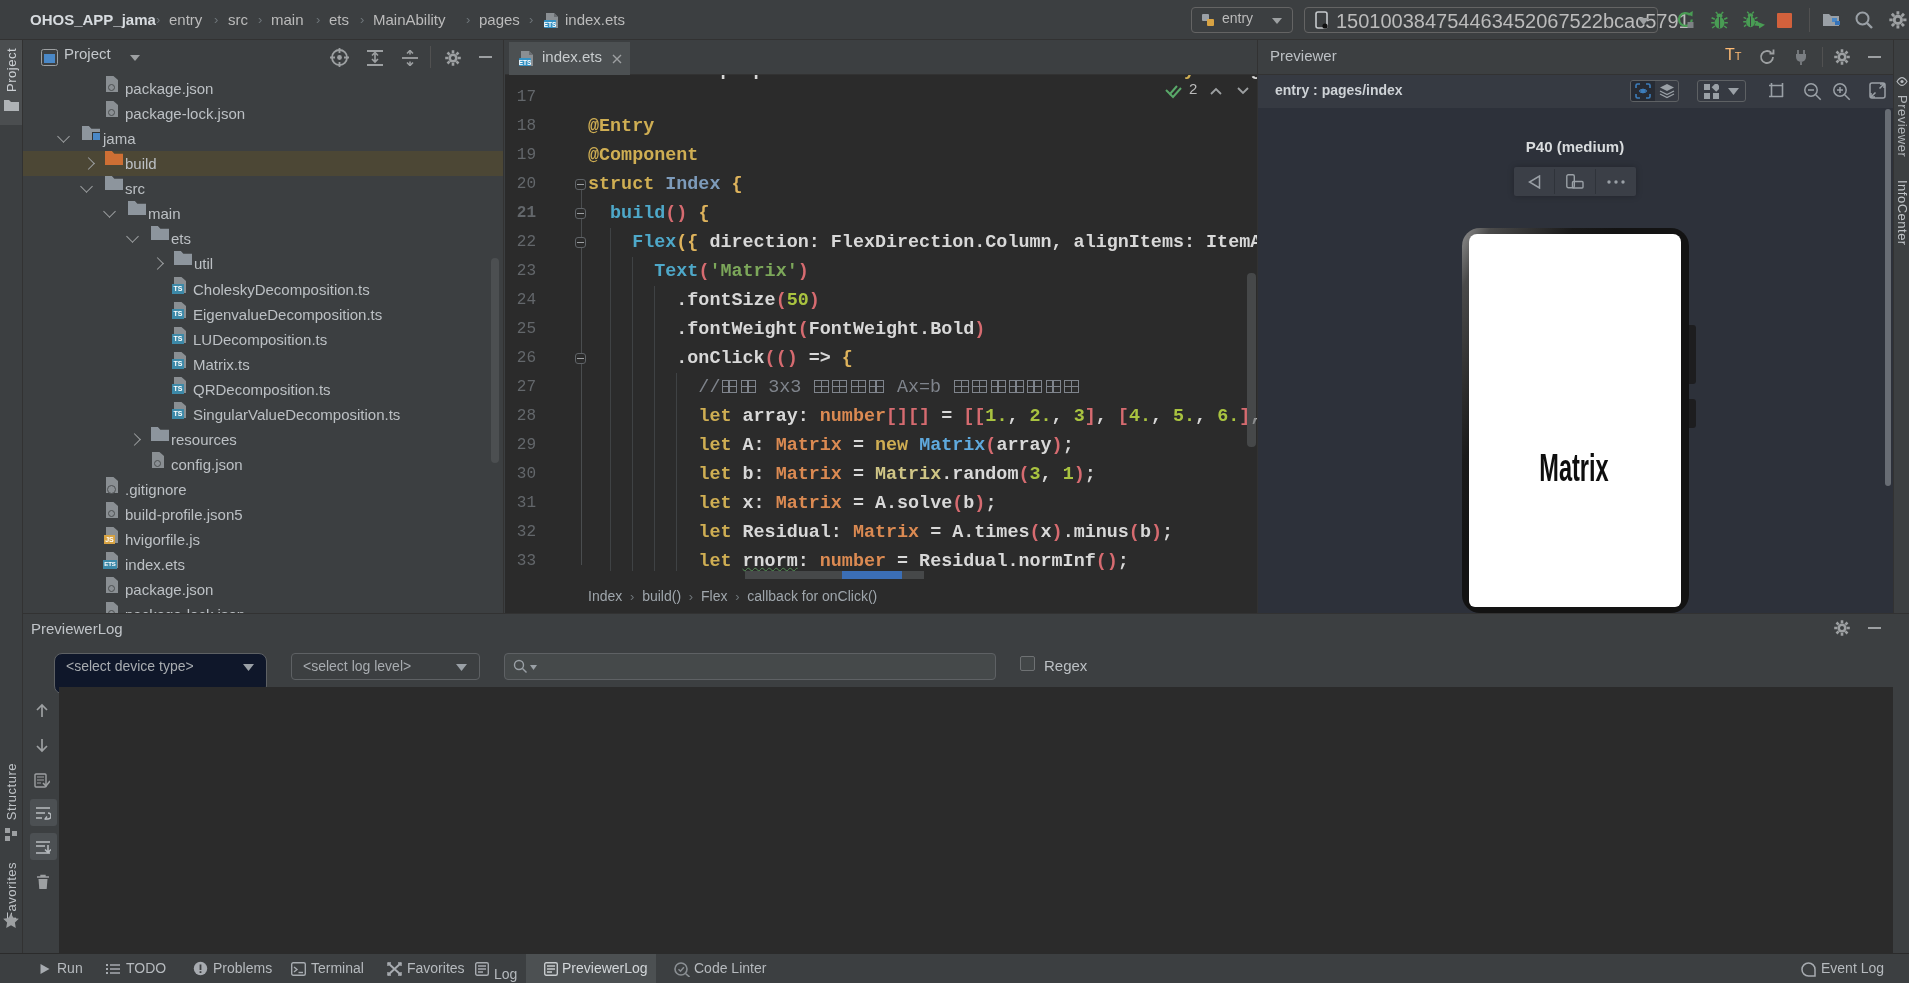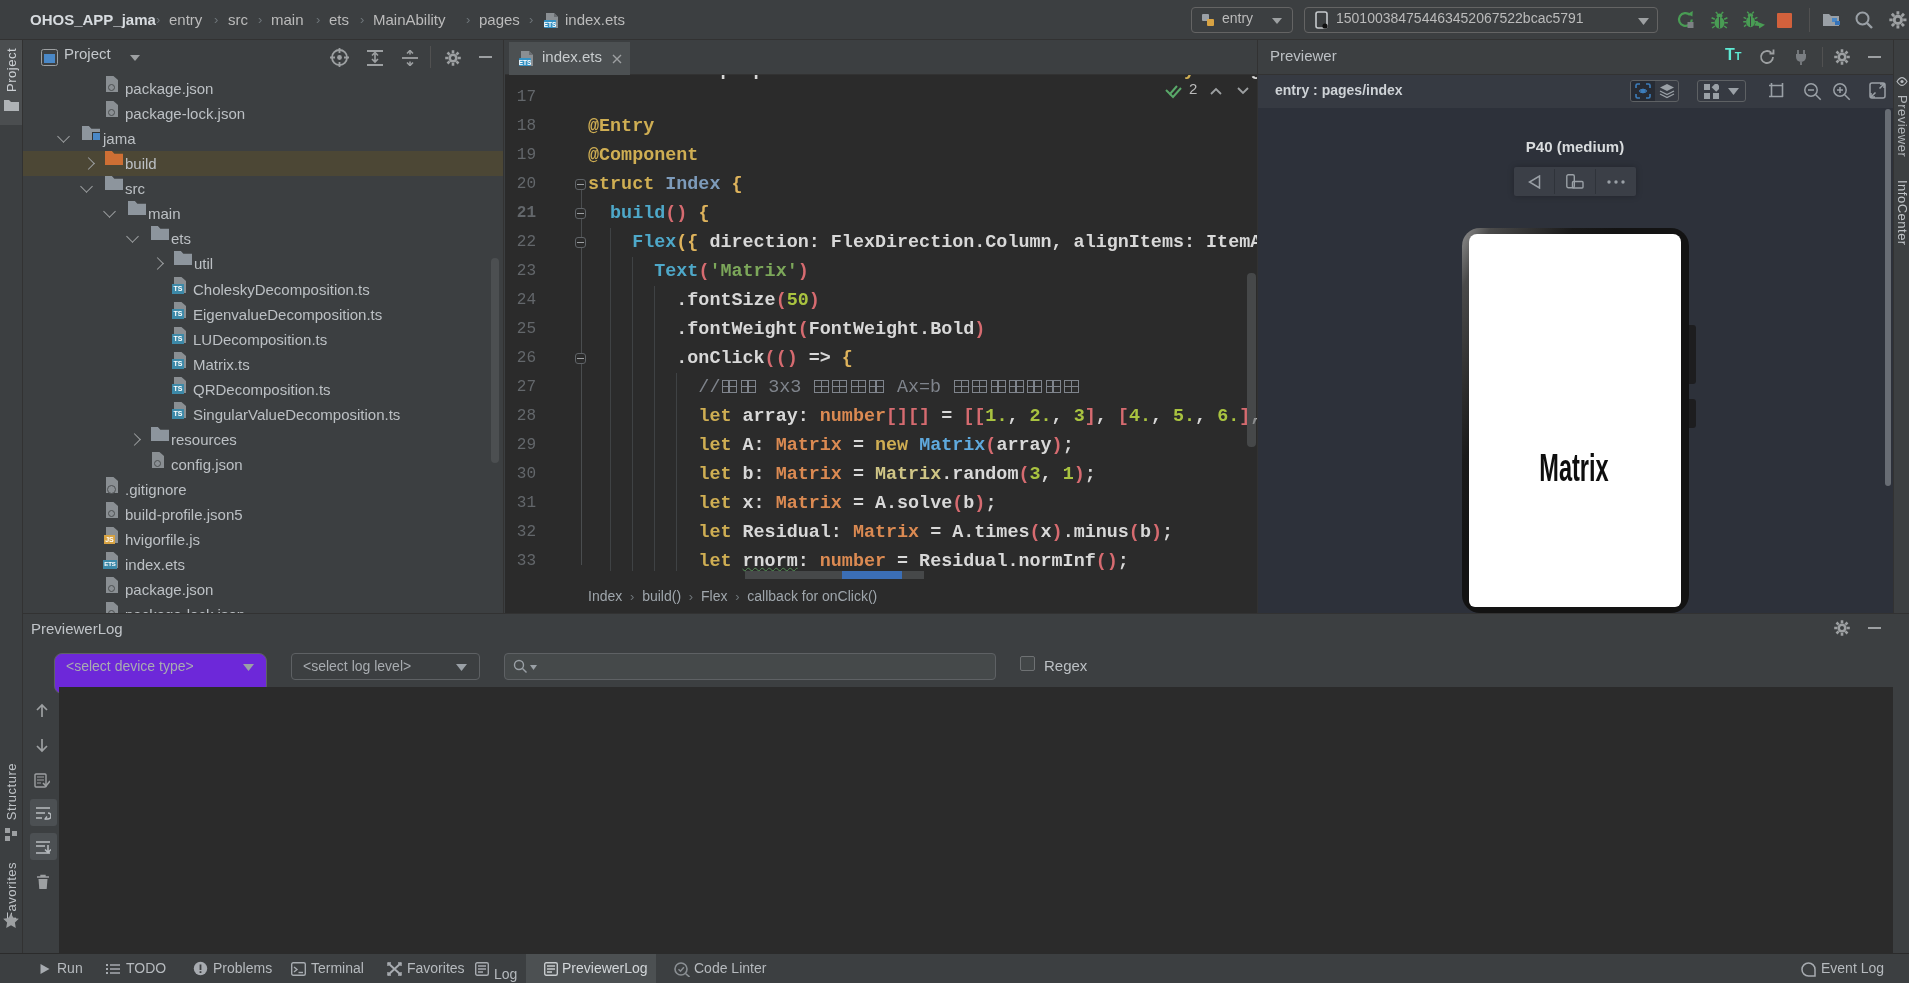--- a/index.html
+++ b/index.html
@@ -116,21 +116,21 @@
   <svg width="10" height="6" style="position:absolute;right:10px;top:10px;">
           <path d="M0 0h10L5 6z" fill="#9da0a2"></path>
         </svg>
  </div>
 
  <div class="combo" style="left:1304px;width:354px;">
   <svg width="14" height="18" style="position:absolute;left:10px;top:3px;">
           <rect x="1" y="1" width="11" height="16" rx="2" fill="none" stroke="#c6cacd" stroke-width="1.6"></rect>
           <circle cx="10" cy="15" r="2.6" fill="#111"></circle>
         </svg>
-  <span style="position:absolute;left:31px;top:2px;color:#bbbbbb;font-size:14px;">150100384754463452067522bcac5791</span>
+  <span style="position:absolute;left:31px;top:2px;color:#bbbbbb;font-size:20px;">150100384754463452067522bcac5791</span>
   <svg width="11" height="7" style="position:absolute;right:8px;top:10px;">
           <path d="M0 0h11L5.5 7z" fill="#9da0a2"></path>
         </svg>
  </div>
 
  <span class="ic" style="left:1676px;top:10px;">
         <svg width="19" height="19">
           <path d="M15.8 9.5a6.4 6.4 0 1 1-1.8-4.5" fill="none" stroke="#499c54" stroke-width="2.2"></path>
           <path d="M16.8 1l-.4 5.6-5-2.7z" fill="#499c54"></path>
           <rect x="11.5" y="12" width="6" height="6" fill="#7d8184"></rect>
@@ -485,21 +485,21 @@
         </svg>
   <svg width="17" height="17" style="position:absolute;left:611px;top:7px;">
           <rect x="1" y="1" width="15" height="15" rx="2" fill="none" stroke="#9aa0a6" stroke-width="1.5"></rect>
           <path d="M10.5 6.5L15 2M6.5 10.5L2 15" stroke="#9aa0a6" stroke-width="1.5"></path>
           <path d="M11 2h4v4M6 15H2v-4" fill="none" stroke="#9aa0a6" stroke-width="1.5"></path>
         </svg>
  </div>
 
  <div id="pvtitle">
   <span style="position:absolute;left:12px;top:7px;font-size:15px;color:#bcc0c4;">Previewer</span>
-  <span style="position:absolute;left:467px;top:6px;color:#5eead4;font-size:16px;font-weight:bold;">T<span style="font-size:11px;">T</span></span>
+  <span style="position:absolute;left:467px;top:6px;color:#fdba74;font-size:16px;font-weight:normal;">T<span style="font-size:11px;">T</span></span>
   <svg width="18" height="18" style="position:absolute;left:500px;top:8px;">
           <path d="M15 9a6 6 0 1 1-1.8-4.3" fill="none" stroke="#9da0a2" stroke-width="1.8"></path>
           <path d="M15.5 1.5v4h-4" fill="none" stroke="#9da0a2" stroke-width="1.8"></path>
         </svg>
   <svg width="18" height="18" style="position:absolute;left:534px;top:8px;">
           <path d="M6 2v4M12 2v4" stroke="#7a7e82" stroke-width="1.8"></path>
           <path d="M4 6h10v3a5 5 0 0 1-10 0z" fill="#7a7e82"></path>
           <path d="M9 14v3" stroke="#7a7e82" stroke-width="1.8"></path>
         </svg>
   <div style="position:absolute;left:564px;top:7px;width:1px;height:20px;background:#515151;"></div>
@@ -517,21 +517,21 @@
  <div class="vlabel2" style="left:1px;top:55px;color:#b2b6ba;">Previewer</div>
  <div class="vlabel2" style="left:1px;top:140px;">InfoCenter</div>
 </div>
 <div id="plog" class="abs">
  <span style="position:absolute;left:8px;top:6px;font-size:15px;color:#c0c4c8;">PreviewerLog</span>
  <svg width="18" height="18" style="position:absolute;left:1810px;top:5px;">
         <use href="#gear"></use>
       </svg>
  <div style="position:absolute;left:1845px;top:13px;width:13px;height:2px;background:#9da0a2;"></div>
 
- <div style="position:absolute;left:31px;top:39px;width:213px;height:41px;border:1px solid #5e6164;border-radius:8px;background:#6d28d9;box-sizing:border-box;">
+ <div style="position:absolute;left:31px;top:39px;width:213px;height:41px;border:1px solid #5e6164;border-radius:8px;background:#0f172a;box-sizing:border-box;">
   <span style="position:absolute;left:11px;top:4px;font-size:14px;color:#a8acb0;">&lt;select device type&gt;</span>
   <svg width="11" height="7" style="position:absolute;right:12px;top:10px;">
           <path d="M0 0h11L5.5 7z" fill="#9aa0a6"></path>
         </svg>
  </div>
  <div style="position:absolute;left:268px;top:39px;width:189px;height:27px;border:1px solid #5e6164;border-radius:4px;background:#3c3f41;box-sizing:border-box;">
   <span style="position:absolute;left:11px;top:4px;font-size:14px;color:#a8acb0;">&lt;select log level&gt;</span>
   <svg width="11" height="7" style="position:absolute;right:12px;top:10px;">
           <path d="M0 0h11L5.5 7z" fill="#9aa0a6"></path>
         </svg>

